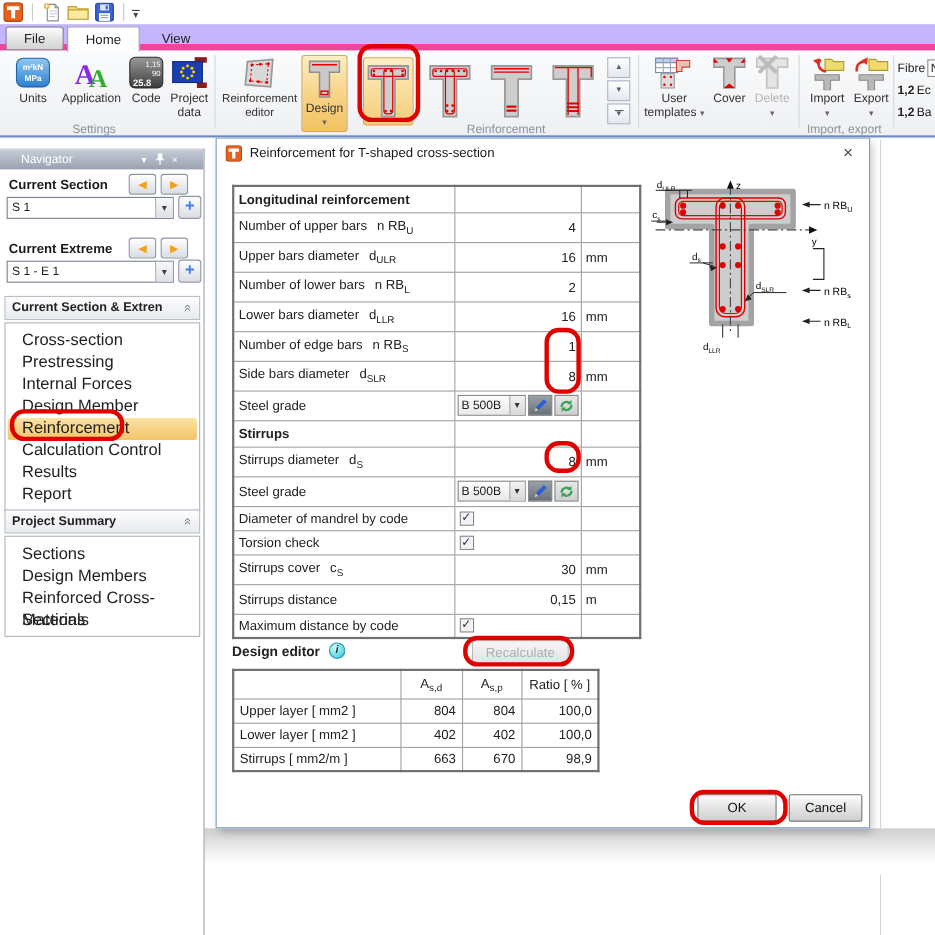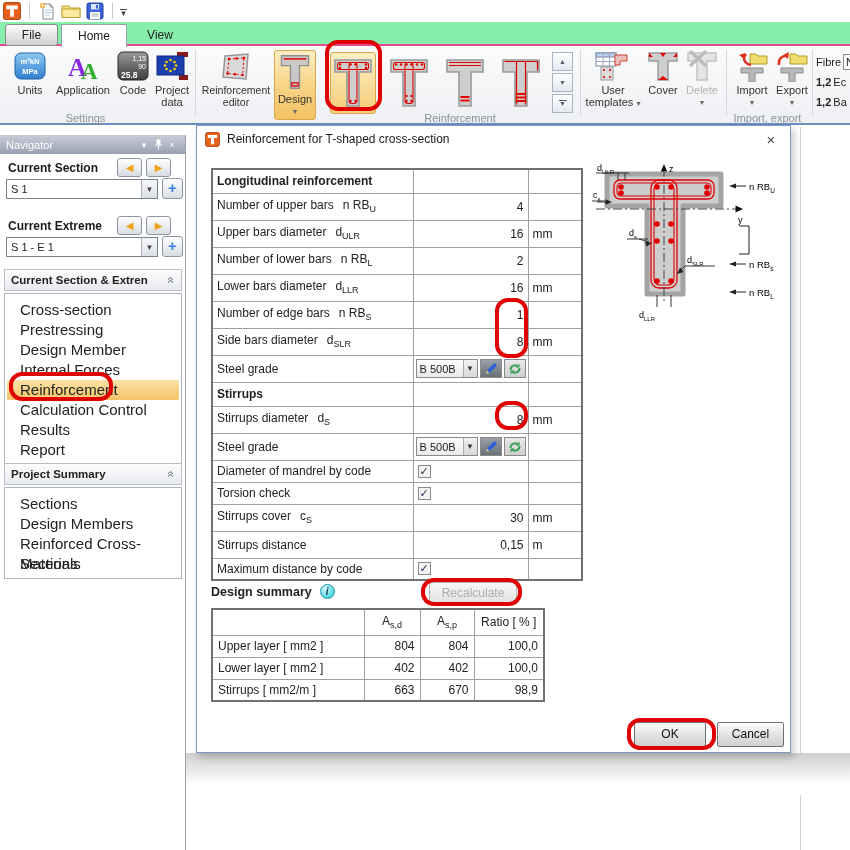--- a/index.html
+++ b/index.html
@@ -7,21 +7,21 @@
   body { position:relative; overflow:hidden; background:#fff; font-family:"Liberation Sans",sans-serif; color:#222; }
 
   
   .titlebar { position:absolute; left:0; top:0; width:850px; height:22px; background:#fff; display:flex; align-items:center; gap:4px; padding-left:2px; }
   .qa-sep { width:1px; height:16px; background:#c9c9c9; margin:0 3px; }
   .qa-btn { width:20px; height:20px; display:flex; align-items:center; justify-content:center; }
   .qa-drop { font-size:9px; color:#444; display:flex; flex-direction:column; align-items:center; line-height:5px; padding-top:3px; }
   .qa-drop .bar { width:7px; border-top:1px solid #444; margin-bottom:1px; }
 
   
-  .tabrow { position:absolute; left:0; top:22px; width:850px; height:24px; background:#86efac; border-bottom:2px solid #ec4899; }
+  .tabrow { position:absolute; left:0; top:22px; width:850px; height:24px; background:#c4b5fd; border-bottom:6px solid #ec4899; }
   .tab { position:absolute; top:2px; height:22px; font-size:12px; display:flex; align-items:center; justify-content:center; color:#222; }
   .tab-file { left:5px; width:53px; border:1px solid #8a8a8a; border-radius:3px; background:linear-gradient(#fdfdfd,#e8e8e8 45%,#d2d2d2); }
   .tab-home { left:61px; width:66px; background:#fff; border:1px solid #98a0ac; border-bottom:none; height:23px; z-index:2; }
   .tab-view { left:130px; width:60px; }
 
   
   .ribbon { position:absolute; left:0; top:46px; width:850px; height:79px; background:linear-gradient(#fafbfc,#eef0f3); border-bottom:2px solid #6e8cc0; }
   .rsep { position:absolute; top:4px; width:1px; height:66px; background:#d4d7dc; }
   .rlabel { position:absolute; top:66px; font-size:11px; color:#8d929c; text-align:center; }
   .rbtn { position:absolute; top:4px; display:flex; flex-direction:column; align-items:center; font-size:11px; line-height:12px; text-align:center; color:#333; }
@@ -37,21 +37,21 @@
   .fibre-box { display:inline-block; border:1px solid #8a8a8a; background:#fff; height:16px; padding:0 2px; font-size:11px; line-height:15px; }
   .bnum { font-weight:bold; }
 
   
   .canvas { position:absolute; left:186px; top:127px; width:664px; height:723px; background:#fff; }
   .canvas-vline { position:absolute; left:800px; top:127px; width:1px; height:723px; background:#d3d3d3; }
   .under-dialog { position:absolute; left:186px; top:753px; width:664px; height:42px; background:linear-gradient(#cfcfcf,#ffffff 75%); }
 
   
   .navigator { position:absolute; left:0; top:135px; width:186px; height:715px; background:#fff; border-right:1px solid #9aa0aa; border-top:1px solid #c4c8d0; }
-  .nav-title { height:18px; background:linear-gradient(#c6cbd6,#99a1b1); color:#fff; font-size:11px; display:flex; align-items:center; padding:0 6px; }
+  .nav-title { height:18px; background:linear-gradient(#c6cbd6,#99a1b1); color:#fff; font-size:11px; display:flex; align-items:center; padding:0 19px; }
   .nav-title .sp { flex:1; }
   .nav-title .ticon { width:14px; text-align:center; font-size:9px; cursor:default; }
   .nav-h { position:absolute; left:8px; font-size:12px; font-weight:bold; color:#1a1a1a; }
   .arrbtn { position:absolute; width:25px; height:19px; border:1px solid #8f96a2; border-radius:3px; background:linear-gradient(#fefefe,#d9dde3); font-size:10px; color:#f0a21a; display:flex; align-items:center; justify-content:center; }
   .combo2 { position:absolute; left:6px; width:152px; height:20px; border:1px solid #7a828e; background:#fff; font-size:11px; display:flex; align-items:center; }
   .combo2 .txt { flex:1; padding-left:4px; }
   .combo2 .arr { width:16px; height:100%; border-left:1px solid #aab0ba; background:linear-gradient(#f6f7f9,#dde1e7); font-size:8px; color:#444; display:flex; align-items:center; justify-content:center; }
   .plusbtn { position:absolute; left:162px; width:21px; height:21px; border:1px solid #8f96a2; border-radius:3px; background:linear-gradient(#fefefe,#d9dde3); color:#3f7fe8; font-weight:bold; font-size:15px; line-height:17px; text-align:center; }
   .grp-hdr { position:absolute; left:4px; width:178px; height:22px; border:1px solid #b9bec8; background:linear-gradient(#fdfdfd,#e7eaee); font-size:11.5px; font-weight:bold; display:flex; align-items:center; padding:0 6px; color:#222; }
   .grp-hdr .sp { flex:1; }
@@ -407,22 +407,22 @@
   <div class="plusbtn" style="top:100px;">+</div>
 
   <div class="grp-hdr" style="top:133px;">
     <span>Current Section &amp; Extren</span>
       <span class="sp"></span>
       <span class="chev">«</span>
   </div>
   <div class="listbox" style="top:157px; height:172px;">
     <div class="litem">Cross-section</div>
     <div class="litem">Prestressing</div>
+    <div class="litem">Internal Forces</div>
     <div class="litem">Design Member</div>
-    <div class="litem">Internal Forces</div>
     <div class="litem hl">Reinforcement</div>
     <div class="litem">Calculation Control</div>
     <div class="litem">Results</div>
     <div class="litem">Report</div>
   </div>
 
   <div class="grp-hdr" style="top:327px;align-items:center;">
     <span>Project Summary</span>
       <span class="sp"></span>
       <span class="chev">«</span>
@@ -632,21 +632,21 @@
       <line x1="155" y1="102" x2="141" y2="102" stroke="#222" stroke-width="1"></line>
       <polygon points="138,102 145,99.4 145,104.6" fill="#222"></polygon>
       <text x="158" y="106" font-size="9.5"><tspan>n RB</tspan><tspan dy="2.5" font-size="6.5">s</tspan></text>
       <line x1="155" y1="130" x2="141" y2="130" stroke="#222" stroke-width="1"></line>
       <polygon points="138,130 145,127.4 145,132.6" fill="#222"></polygon>
       <text x="158" y="134" font-size="9.5"><tspan>n RB</tspan><tspan dy="2.5" font-size="6.5">L</tspan></text>
     </svg>
   </div>
 
   <div class="ds-label">
-    <span>Design summary</span>
+    <span>Design editor</span>
     <span class="info-ic">i</span>
   </div>
   <div class="recalc">Recalculate</div>
 
   <table class="stab">
     <tbody>
         <tr class="h">
       <td class="s1"></td>
       <td class="s2 ctr"><span>A</span><sub>s,d</sub></td>
       <td class="s3 ctr"><span>A</span><sub>s,p</sub></td>

